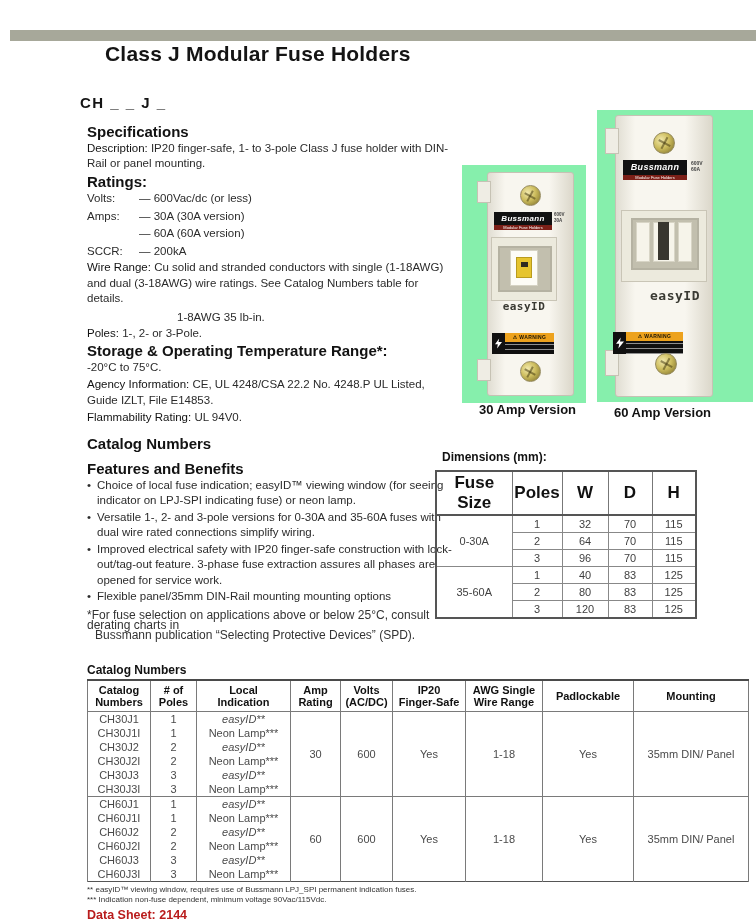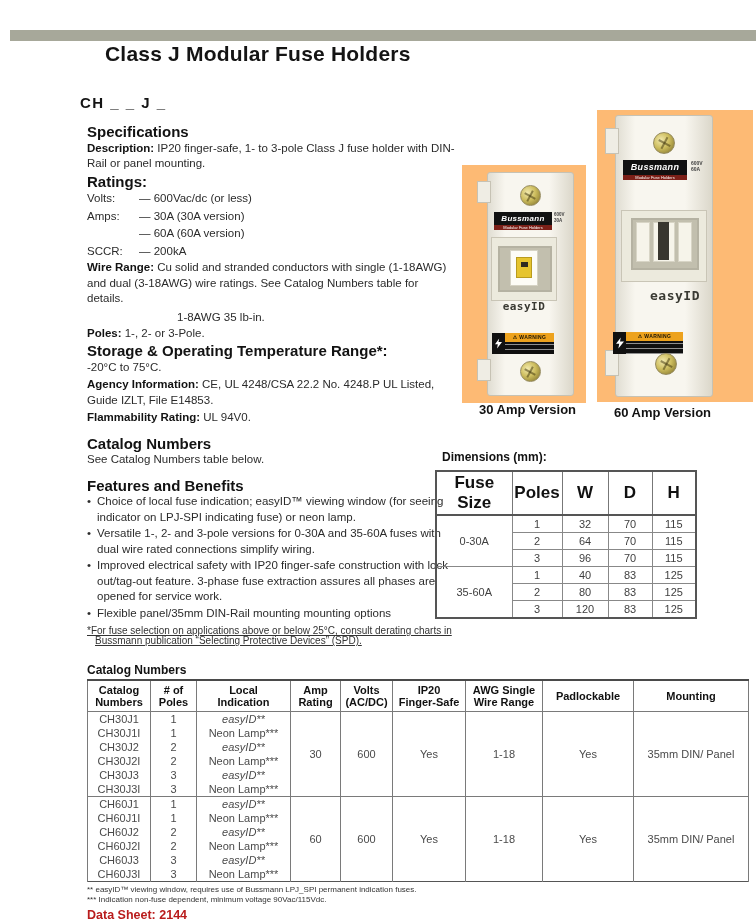--- a/index.html
+++ b/index.html
@@ -8,32 +8,32 @@
 
   
   .topbar{position:absolute;left:10px;top:30px;width:746px;height:11px;background:#a7a89a;}
   .title{position:absolute;left:105px;top:42px;font-size:21px;font-weight:bold;color:#141414;letter-spacing:.2px;}
   .model{position:absolute;left:80px;top:94px;font-size:15px;font-weight:bold;color:#141414;letter-spacing:1.5px;}
 
   
   .leftcol{position:absolute;left:87px;top:122px;width:368px;font-size:11.5px;line-height:15.5px;color:#2b2b2b;}
   .leftcol .h{font-size:15px;font-weight:bold;color:#121212;margin:2px 0 1px;}
   .leftcol p{margin:0 0 2px;}
-  .b{font-weight:bold;color:#121212;}
+  .b{font-weight:normal;color:#121212;}
   .rline{line-height:17.5px;}
   .rlabel{display:inline-block;width:46px;text-align:left;margin-right:6px;}
   .torque2{padding-left:90px;line-height:17px;}
   .gap{margin-top:10px !important;}
   .bullet{display:flex;margin:0 0 1px;}
   .bullet .dot{width:10px;flex:0 0 10px;}
-  .smallfn{font-size:10px;line-height:10px;color:#333;margin-top:5px;text-decoration:underline;}
+  .smallfn{font-size:12px;line-height:10px;color:#333;margin-top:5px;}
   .smallfn .ind{padding-left:8px;}
 
   
-  .photo{position:absolute;background:#fdba74;}
+  .photo{position:absolute;background:#86efac;}
   .pbody{position:absolute;background:linear-gradient(90deg,#e0ddd2,#f8f6ef 20%,#f8f6ef 72%,#dbd7ca);
          border:1px solid #c6c2b4;border-radius:3px;}
   .tab{position:absolute;width:12px;background:#efede4;border:1px solid #c6c2b4;}
   .screw{position:absolute;border-radius:50%;border:1px solid #958a5e;
          background:radial-gradient(circle at 35% 35%, #f2e9ad, #cdbd5e 45%, #8f8034 85%);}
   .screw:before,.screw:after{content:"";position:absolute;left:18%;right:18%;top:46%;height:2px;
          background:rgba(60,50,10,.5);transform:rotate(28deg);}
   .screw:after{transform:rotate(-62deg);}
   .brandlab{position:absolute;background:#111;color:#fff;text-align:center;
             font-weight:bold;font-style:italic;letter-spacing:.3px;}
@@ -96,21 +96,20 @@
     <div class="rline"><span class="rlabel">SCCR:</span><span>— 200kA</span></div>
     <p><span class="b">Wire Range:</span> <span>Cu solid and stranded conductors with single (1-18AWG) and dual (3-18AWG) wire ratings. See Catalog Numbers table for details.</span></p>
     <div class="torque2">1-8AWG 35 lb-in.</div>
     <p><span class="b">Poles:</span> <span>1-, 2- or 3-Pole.</span></p>
     <div class="h">Storage &amp; Operating Temperature Range*:</div>
     <p>-20°C to 75°C.</p>
     <p><span class="b">Agency Information:</span> <span>CE, UL 4248/CSA 22.2 No. 4248.P UL Listed, Guide IZLT, File E14853.</span></p>
     <p><span class="b">Flammability Rating:</span> <span>UL 94V0.</span></p>
 
     <div class="h gap">Catalog Numbers</div>
-    <p>See Catalog Numbers table below.</p>
 
     <div class="h gap">Features and Benefits</div>
     <div class="bullet">
         <span class="dot">•</span>
         <span>Choice of local fuse indication; easyID™ viewing window (for seeing indicator on LPJ-SPI indicating fuse) or neon lamp.</span>
       </div>
     <div class="bullet">
         <span class="dot">•</span>
         <span>Versatile 1-, 2- and 3-pole versions for 0-30A and 35-60A fuses with dual wire rated connections simplify wiring.</span>
       </div>

